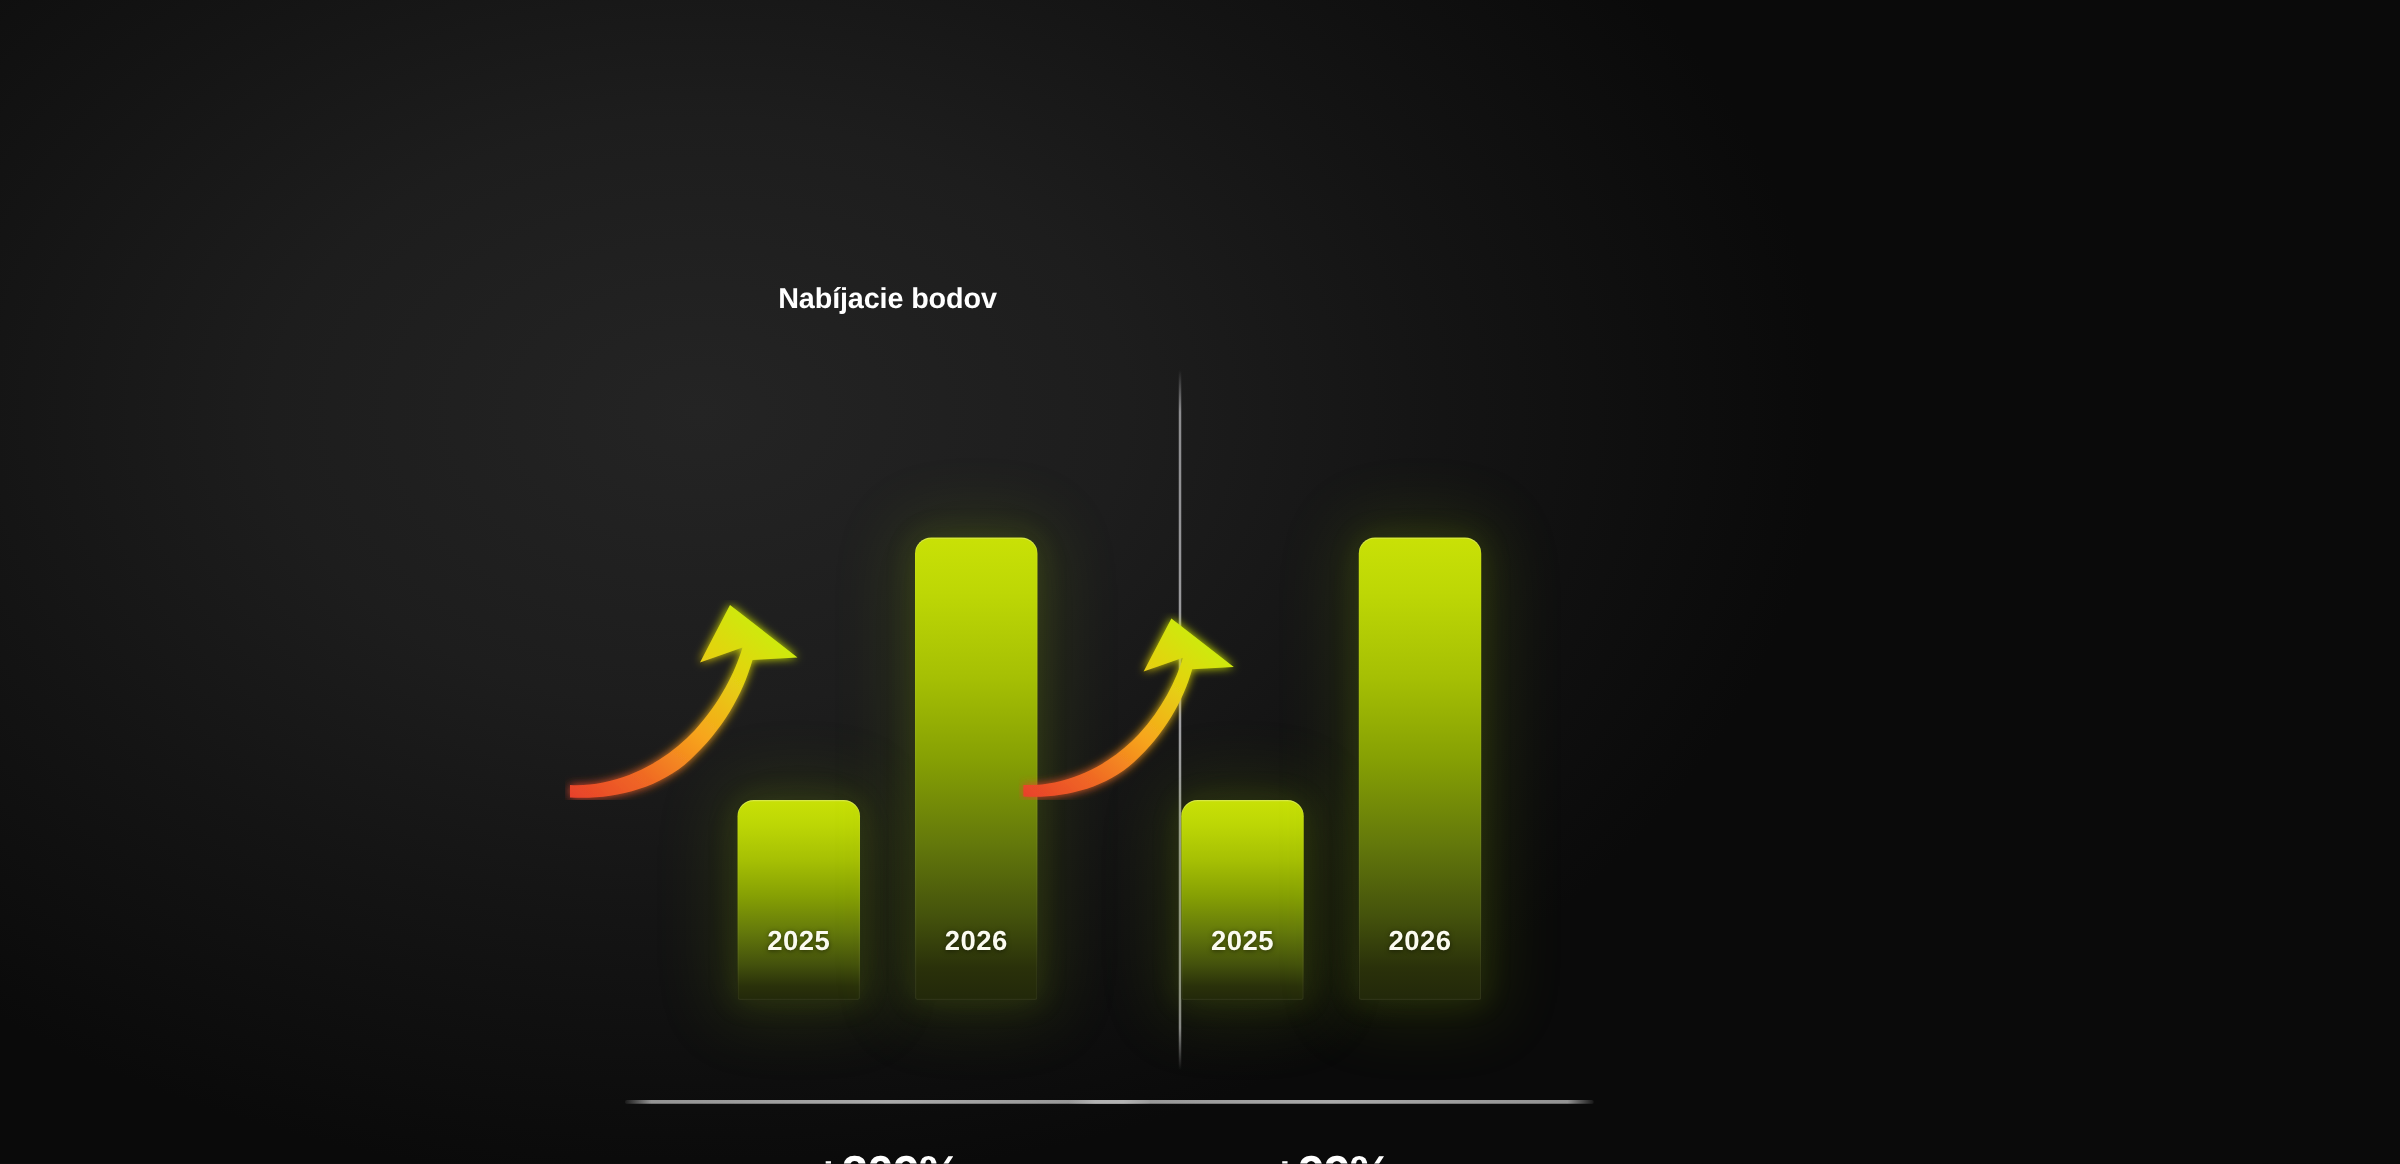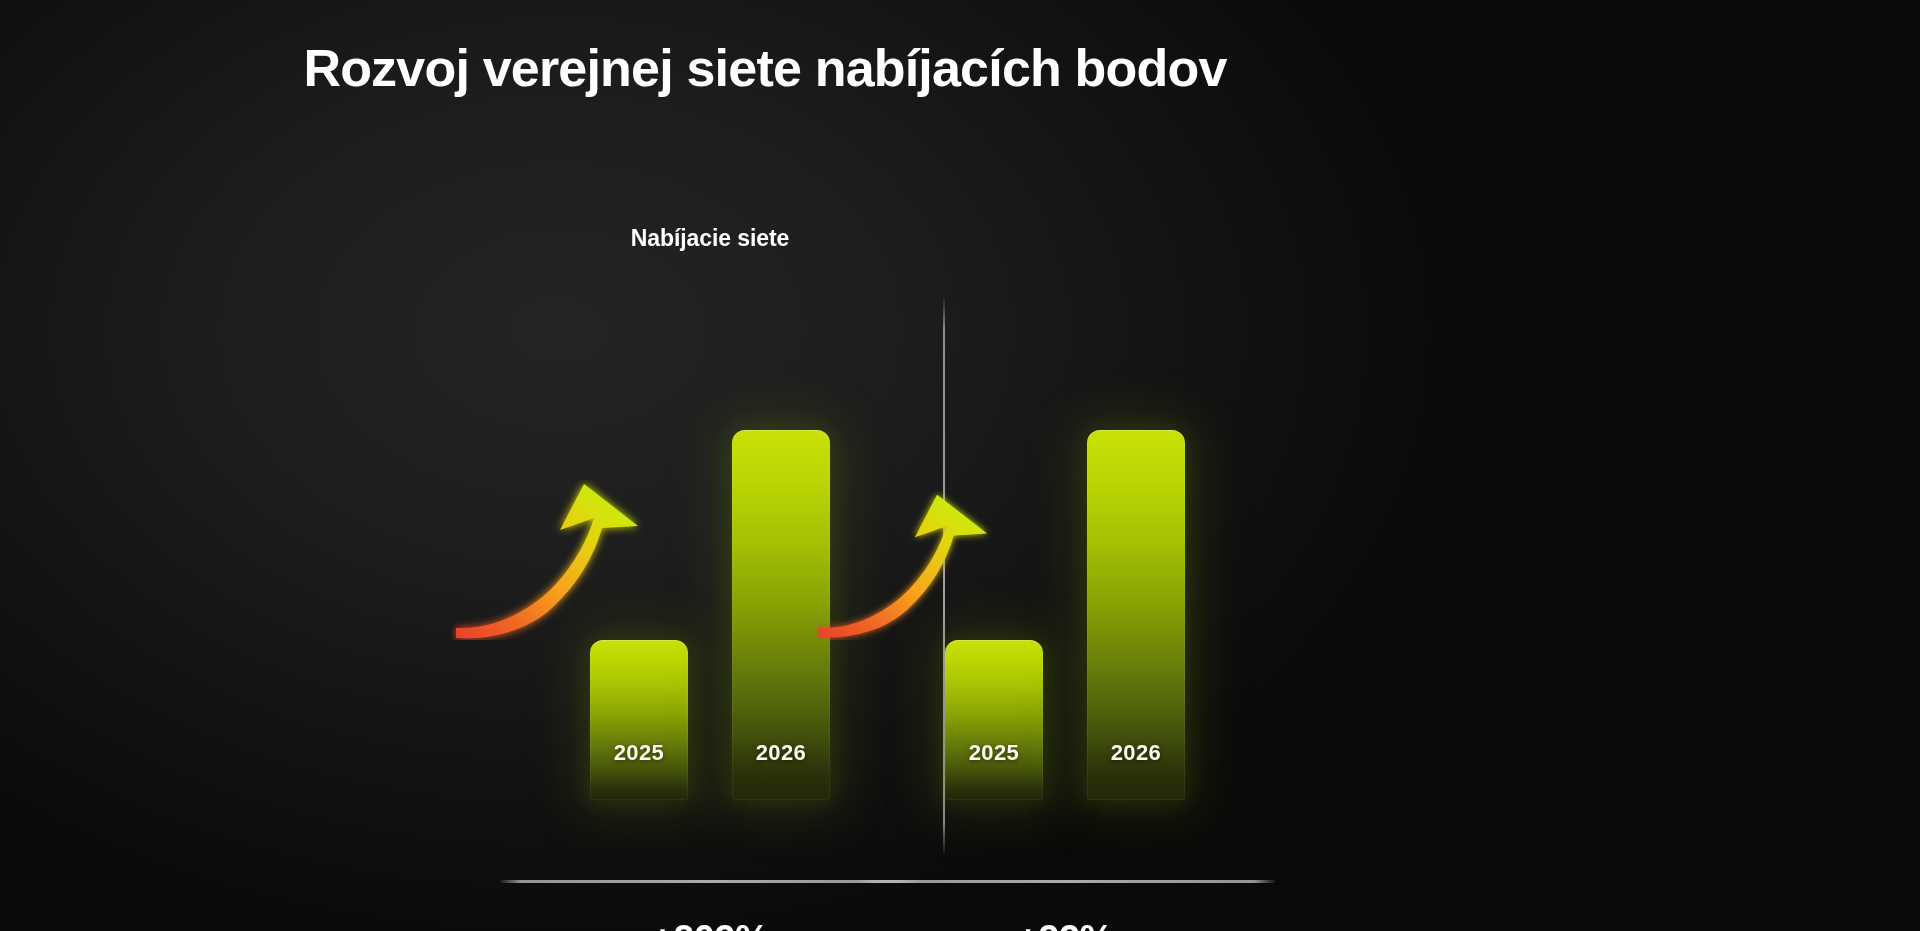--- a/index.html
+++ b/index.html
@@ -134,25 +134,24 @@
       rgba(214,214,218,0.72) 50%,
       rgba(210,210,214,0.62) 94%,
       rgba(210,210,214,0.0) 100%);
   }
 </style>
 </head>
 <body>
 
 <div id="stage">
 
-  <div class="title">Rozvoj verejnej siete nabíjacích bodov</div>
 
   <div class="group left">
 
-    <div class="group-label">Nabíjacie siete</div>
+    <div class="group-label">Nabíjacie bodov</div>
 
     <div class="plot">
 
       <div class="bars">
 
         <div class="bar-wrap">
           <div class="bar" style="height:160px;">
             <div class="bar-year">2025</div>
           </div>
         </div>

